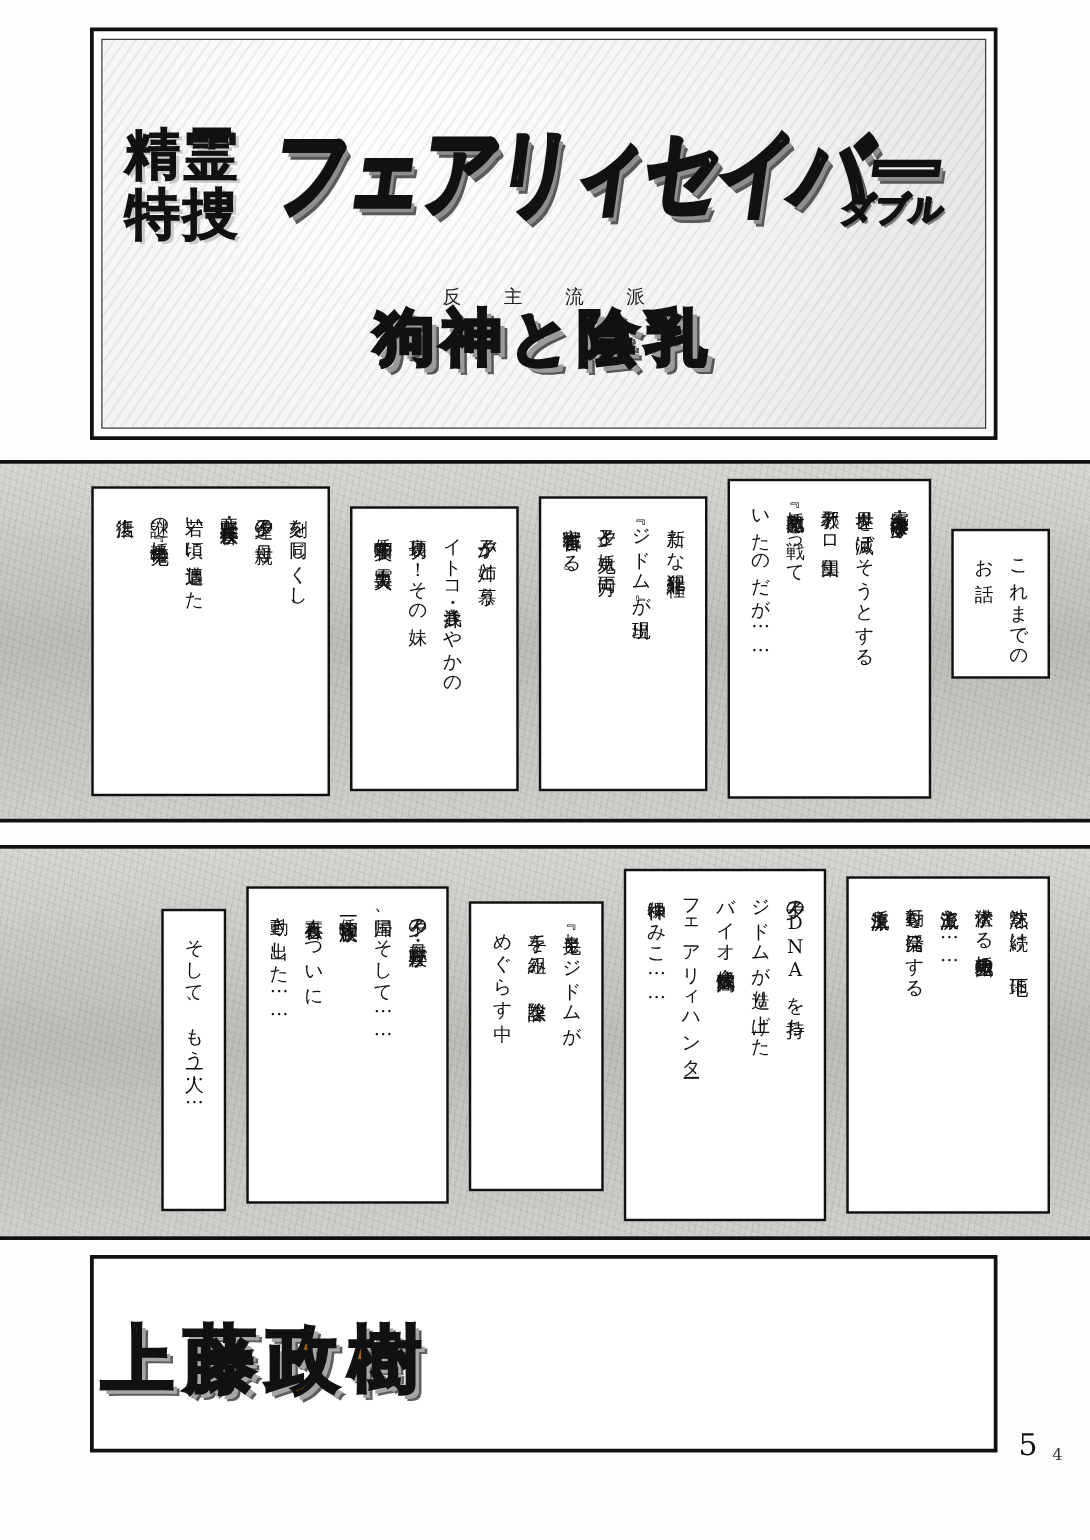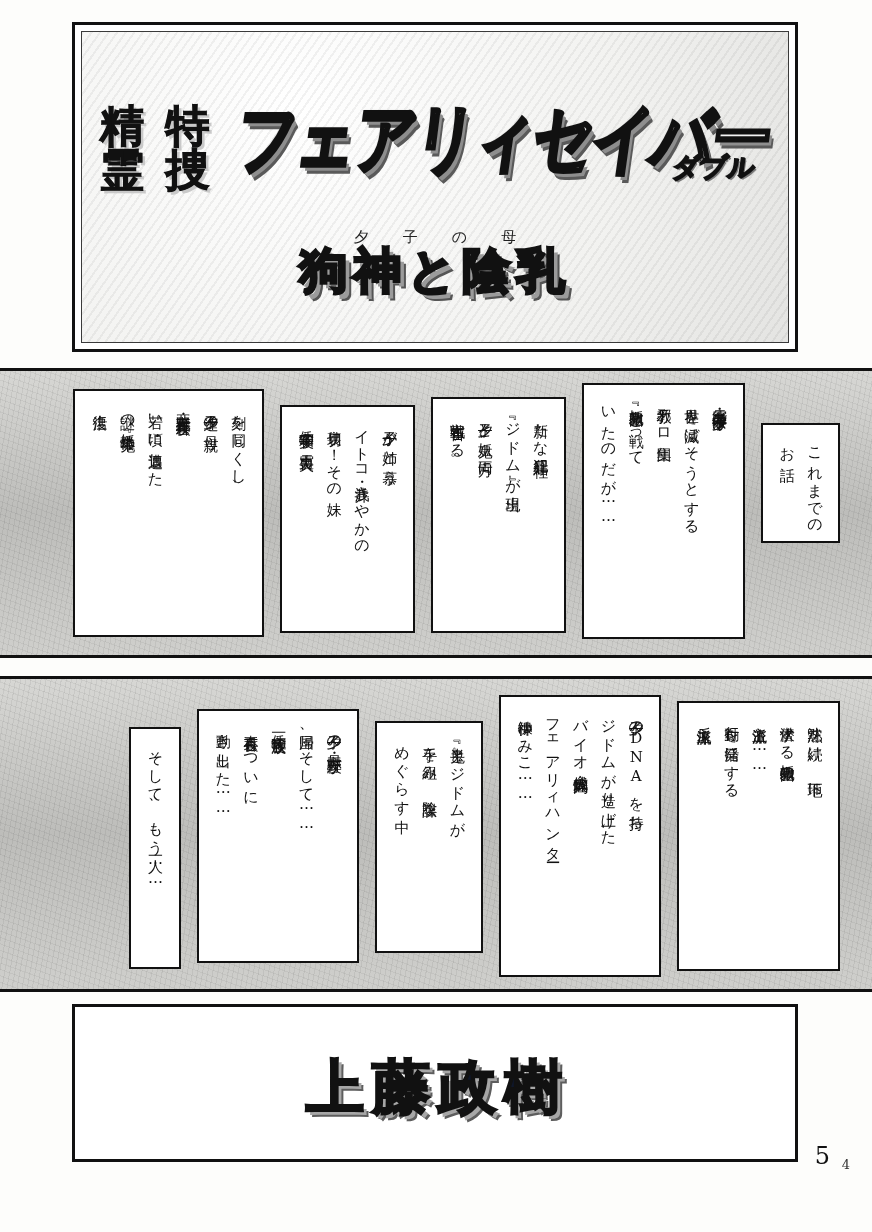--- a/index.html
+++ b/index.html
@@ -47,21 +47,21 @@
     left: 18px;
     top: 36px;
     right: 18px;
     height: 140px;
     display: flex;
     align-items: center;
     gap: 10px;
   }
   .kanji-badge {
     display: flex;
-    flex-direction: row;
+    flex-direction: column;
     gap: 4px;
     margin-top: 20px;
   }
   .kanji-badge span {
     display: block;
     font-family: "DejaVu Serif", serif;
     font-weight: bold;
     font-size: 44px;
     line-height: 1.0;
     letter-spacing: 2px;
@@ -196,26 +196,25 @@
     height: 158px;
     border: 3px solid #111;
     background: #ffffff;
     box-sizing: border-box;
   }
   .author-name {
     position: absolute;
     left: 6px;
     right: 0;
     top: 42px;
-    text-align: center;
     font-family: "DejaVu Serif", serif;
     font-weight: bold;
     font-size: 58px;
     letter-spacing: 8px;
-    color: #0f172a;
+    color: #a16207;
     -webkit-text-stroke: 2.5px #111;
     text-shadow:
       4px 4px 0 #a7a7a7,
       6px 6px 0 #5e5e5e;
   }
 
   .page-number {
     position: absolute;
     right: 42px;
     bottom: 62px;
@@ -243,21 +242,21 @@
       <div class="logo-row">
         <div class="kanji-badge">
           <span>精霊</span>
           <span>特捜</span>
         </div>
         <div class="main-logo">フェアリィセイバー</div>
       </div>
 
       <div class="logo-suffix">ダブル</div>
 
-      <div class="ruby-row">夕子の母</div>
+      <div class="ruby-row">反主流派</div>
       <div class="subtitle">狗神と陰乳</div>
     </div>
   </div>
 
   <div class="story-band band-one">
     <div class="band-inner">
       <div class="story-box b1-0">これまでのお話</div>
       <div class="story-box b1-1">霊能力者・倭守夕子は
 世界を滅ぼそうとする
 邪教テロ集団

